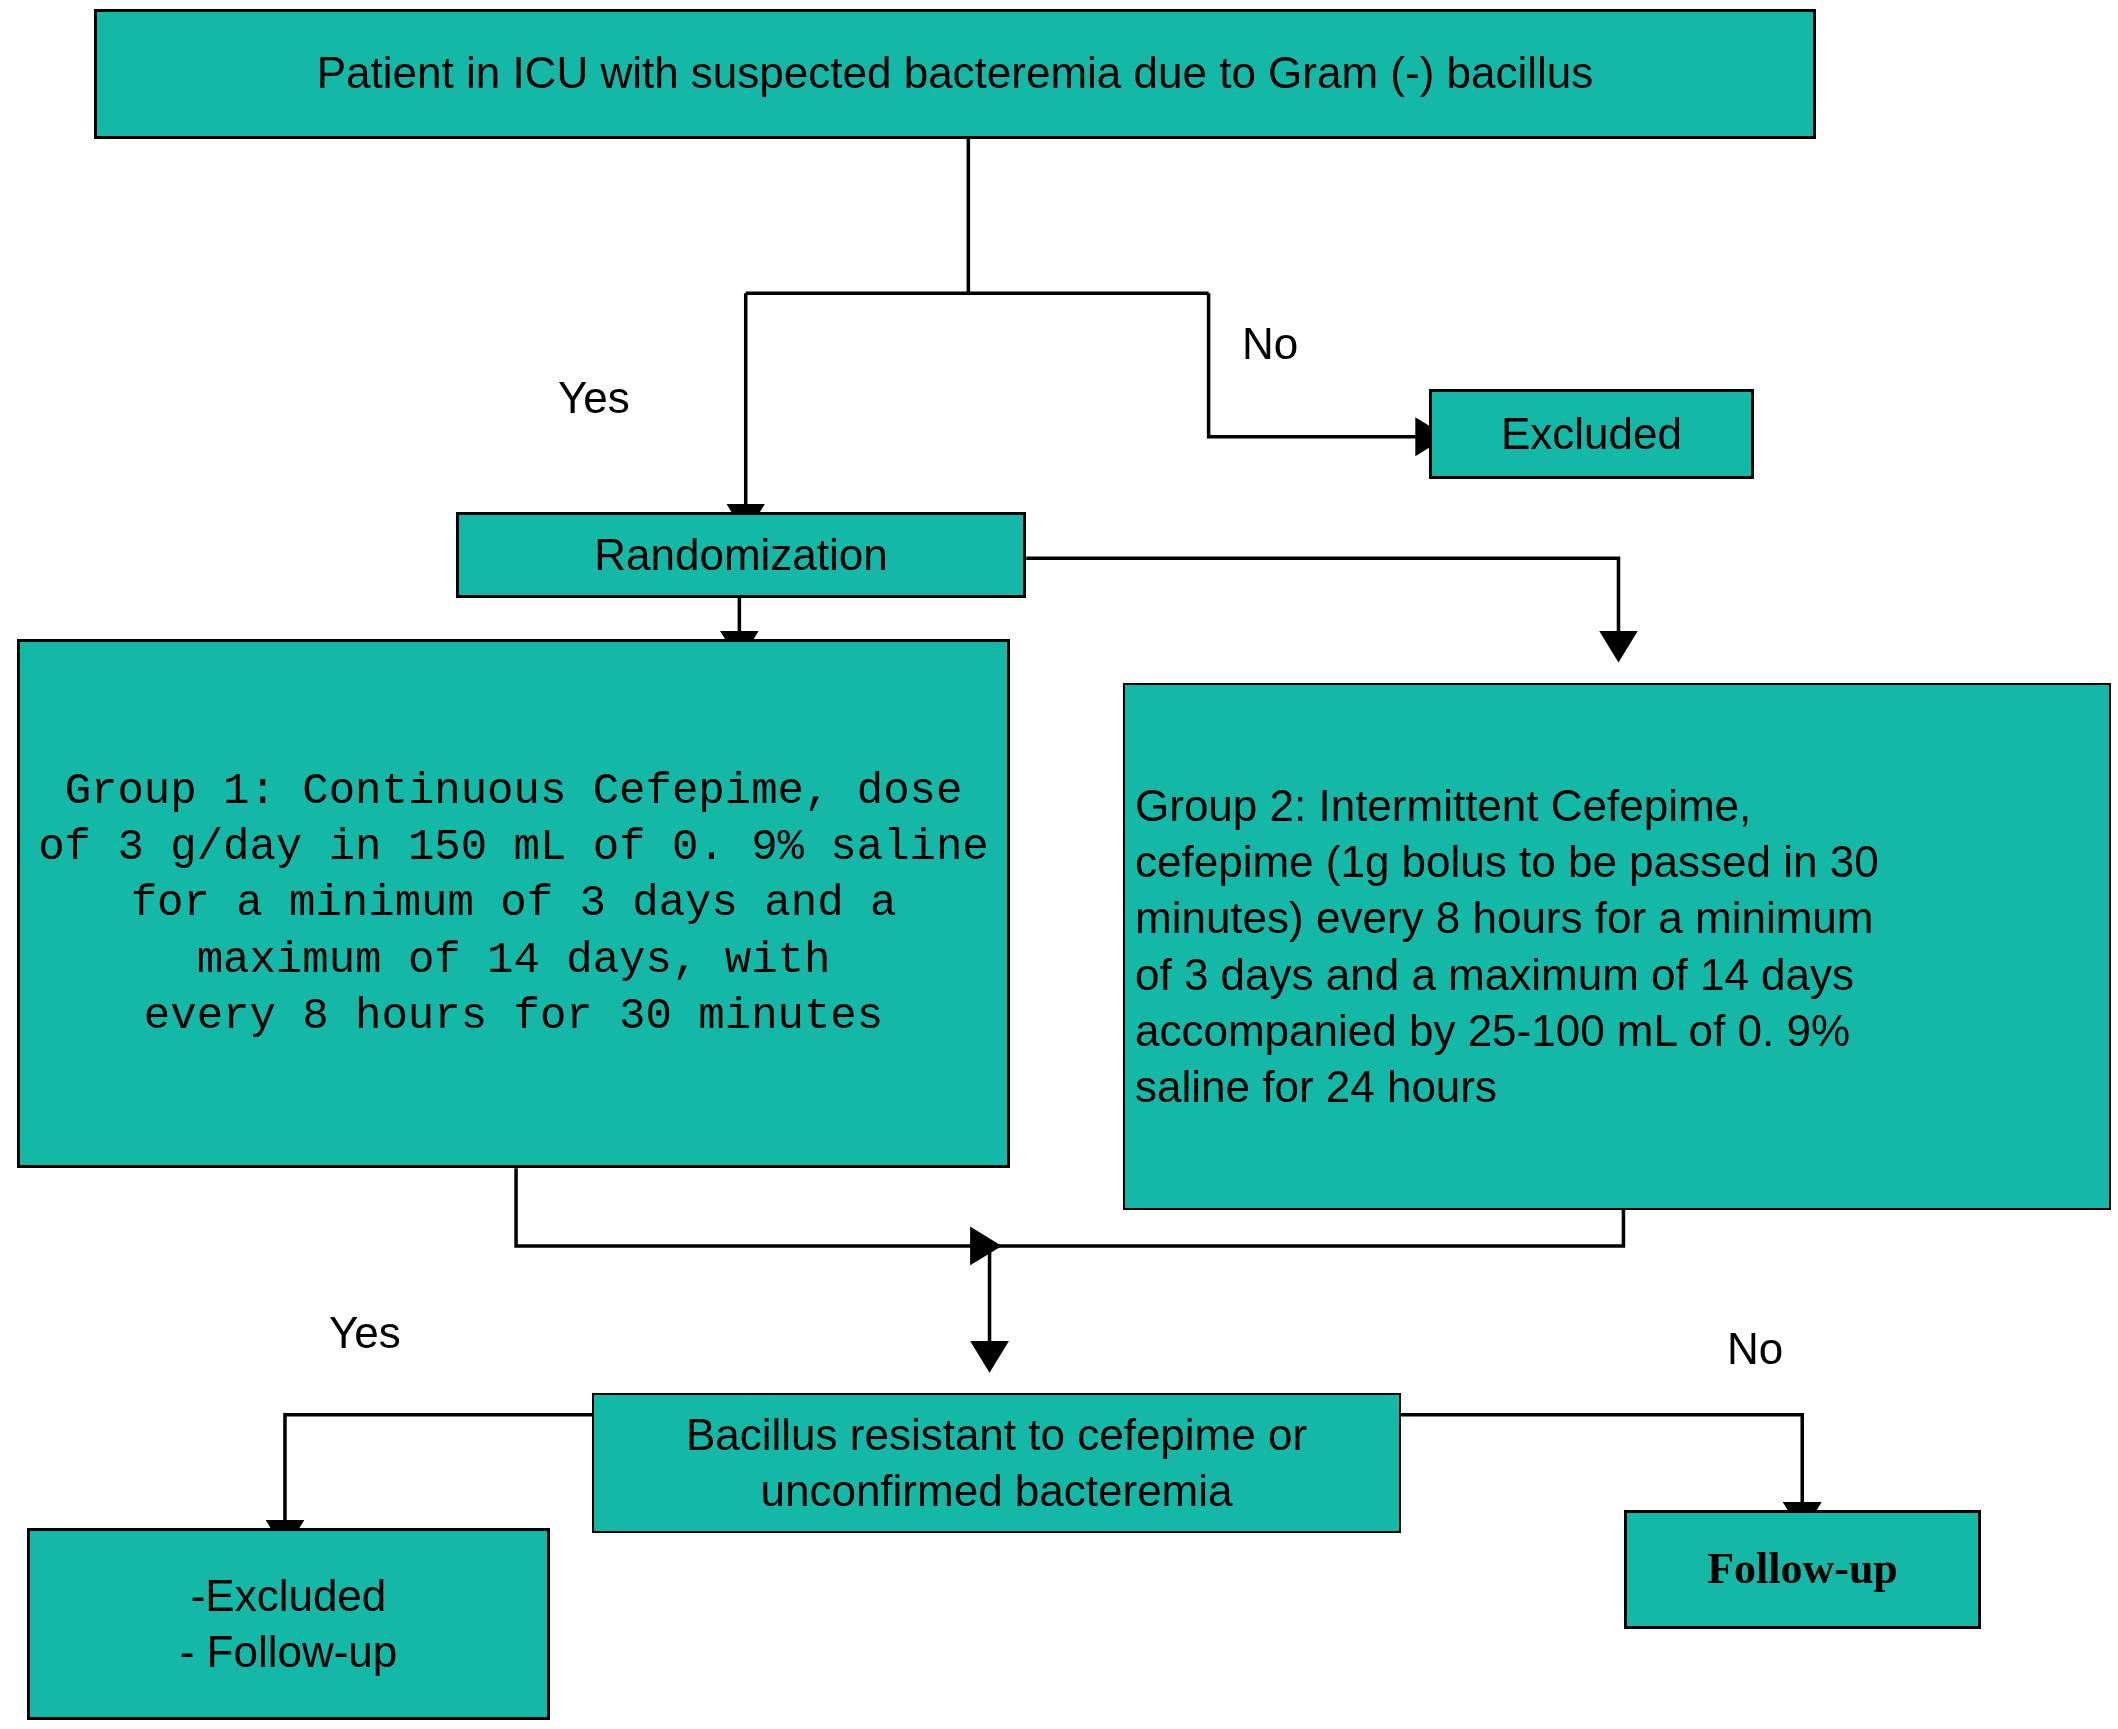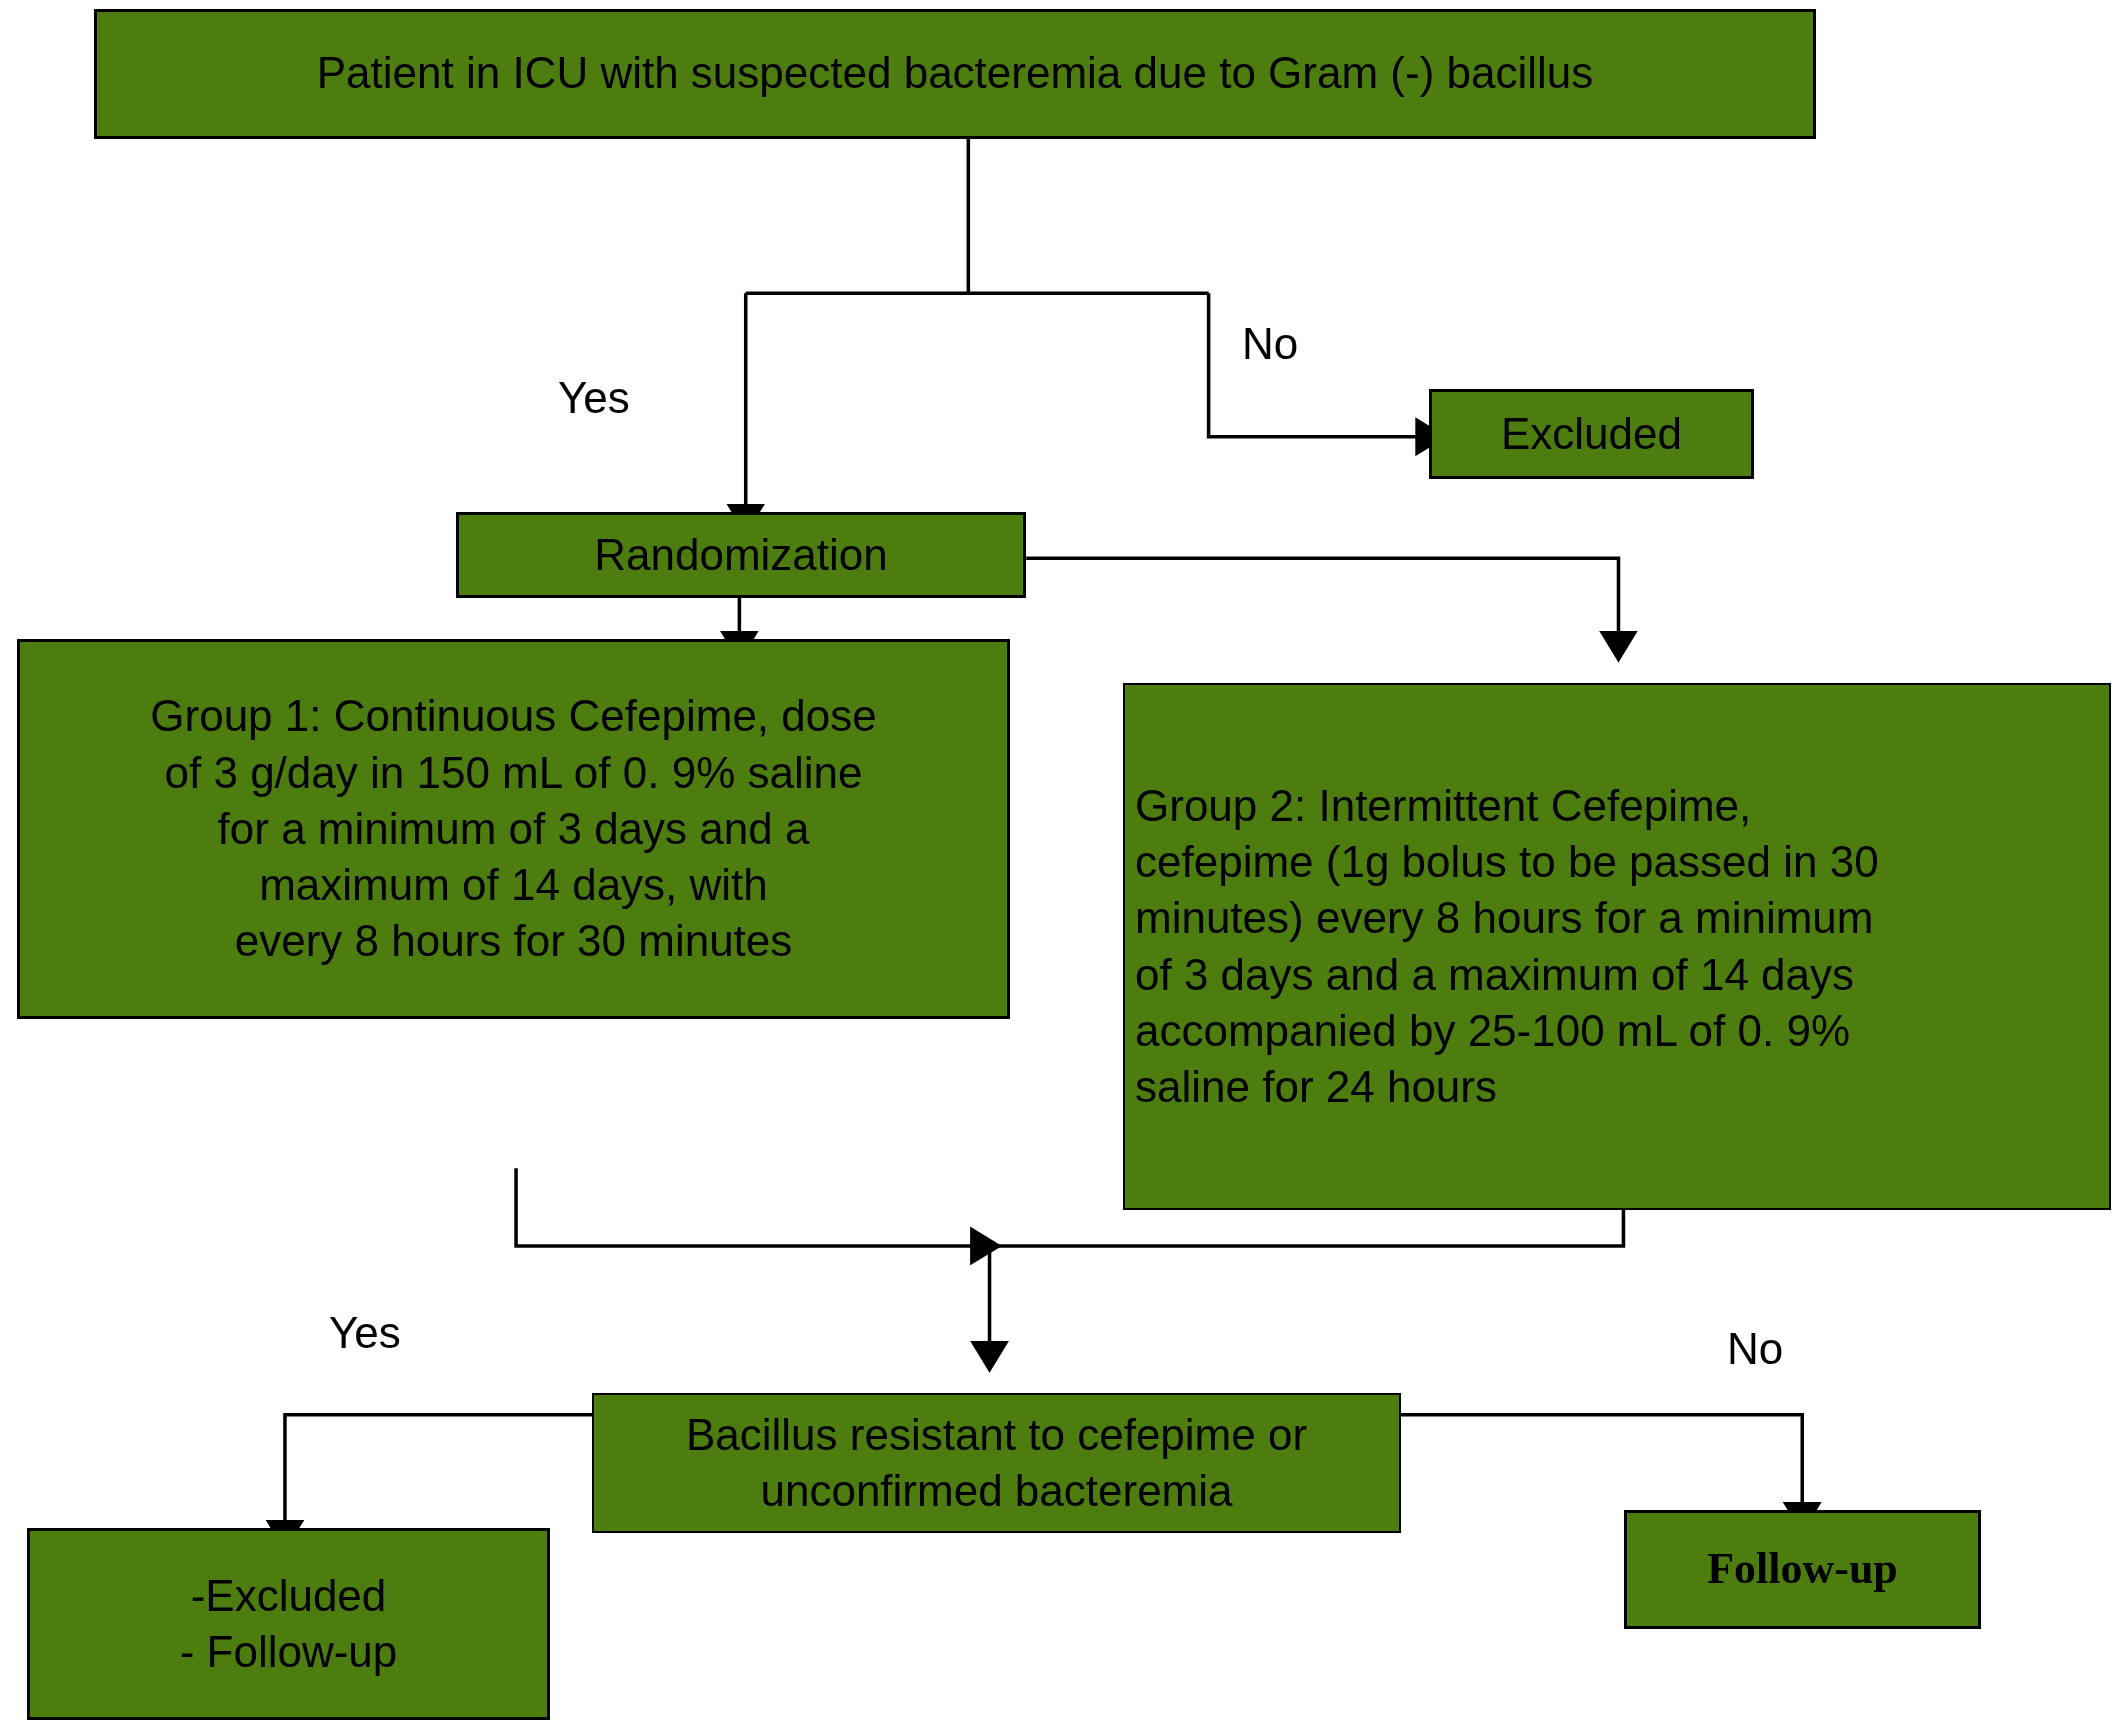--- a/index.html
+++ b/index.html
@@ -21,21 +21,21 @@
     position: absolute;
     left: 0;
     top: 0;
     width: 2119px;
     height: 1730px;
     pointer-events: none;
   }
   .node {
     position: absolute;
     box-sizing: border-box;
-    background: #4d7c0f;
+    background: #14b8a6;
     border: 3.5px solid #000000;
     display: flex;
     align-items: center;
     justify-content: center;
     color: #000000;
   }
   .node .txt {
     width: 100%;
     padding: 0 10px;
     box-sizing: border-box;
@@ -94,21 +94,21 @@
   </div>
 
   <div class="node" style="left:1429px; top:389px; width:325px; height:90px;">
     <span class="txt">Excluded</span>
   </div>
 
   <div class="node" style="left:456px; top:512px; width:570px; height:86px;">
     <span class="txt">Randomization</span>
   </div>
 
-  <div class="node" style="left:17px; top:639px; width:993px; height:380px;">
+  <div class="node" style="left:17px; top:639px; width:993px; height:529px;font-family:Liberation Mono, monospace;">
     <span class="txt">
       <span class="para-line">Group 1: Continuous Cefepime, dose</span>
       <span class="para-line">of 3 g/day in 150 mL of 0. 9% saline</span>
       <span class="para-line">for a minimum of 3 days and a</span>
       <span class="para-line">maximum of 14 days, with</span>
       <span class="para-line">every 8 hours for 30 minutes</span>
     </span>
   </div>
 
   <div class="node thin" style="left:1123px; top:639px; width:988px; height:527px;">

